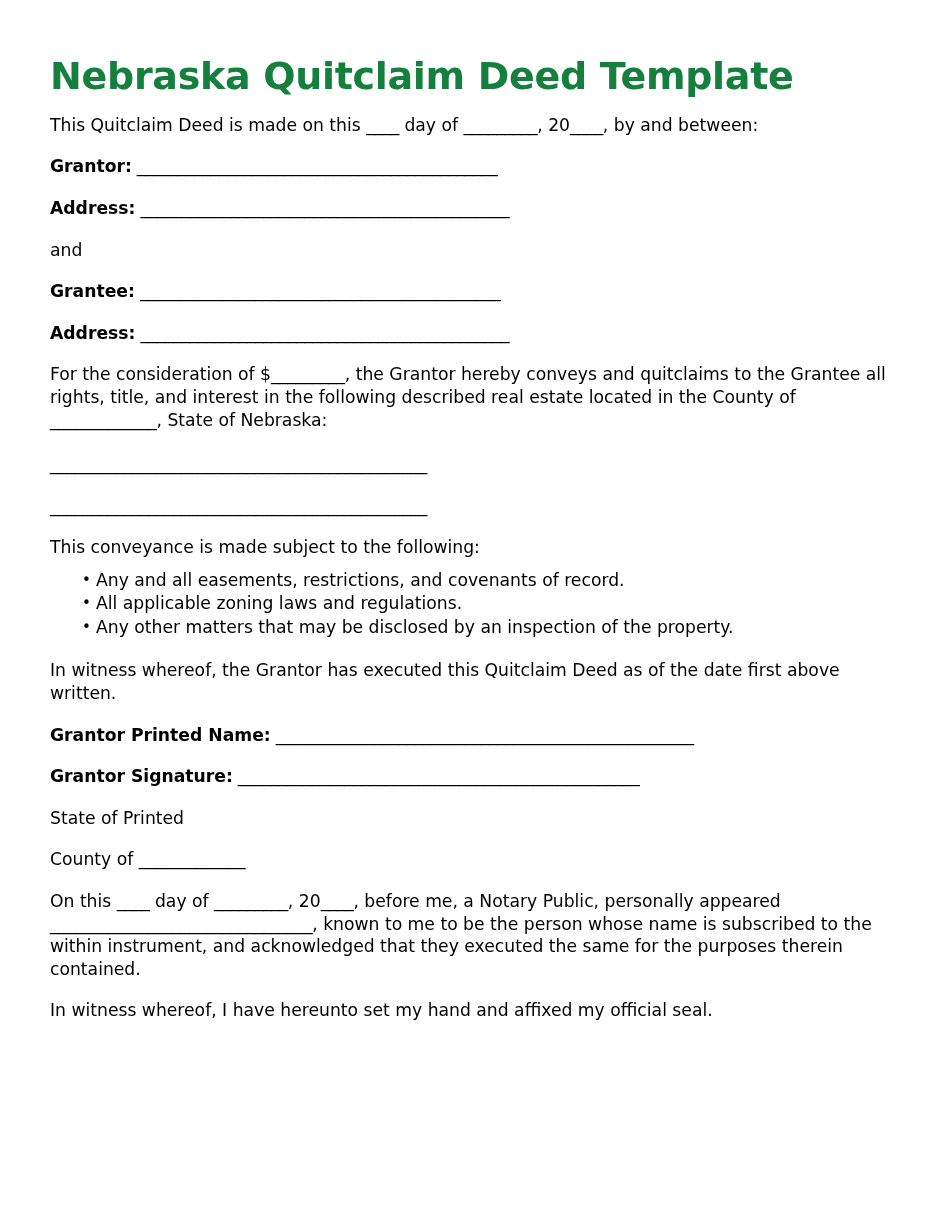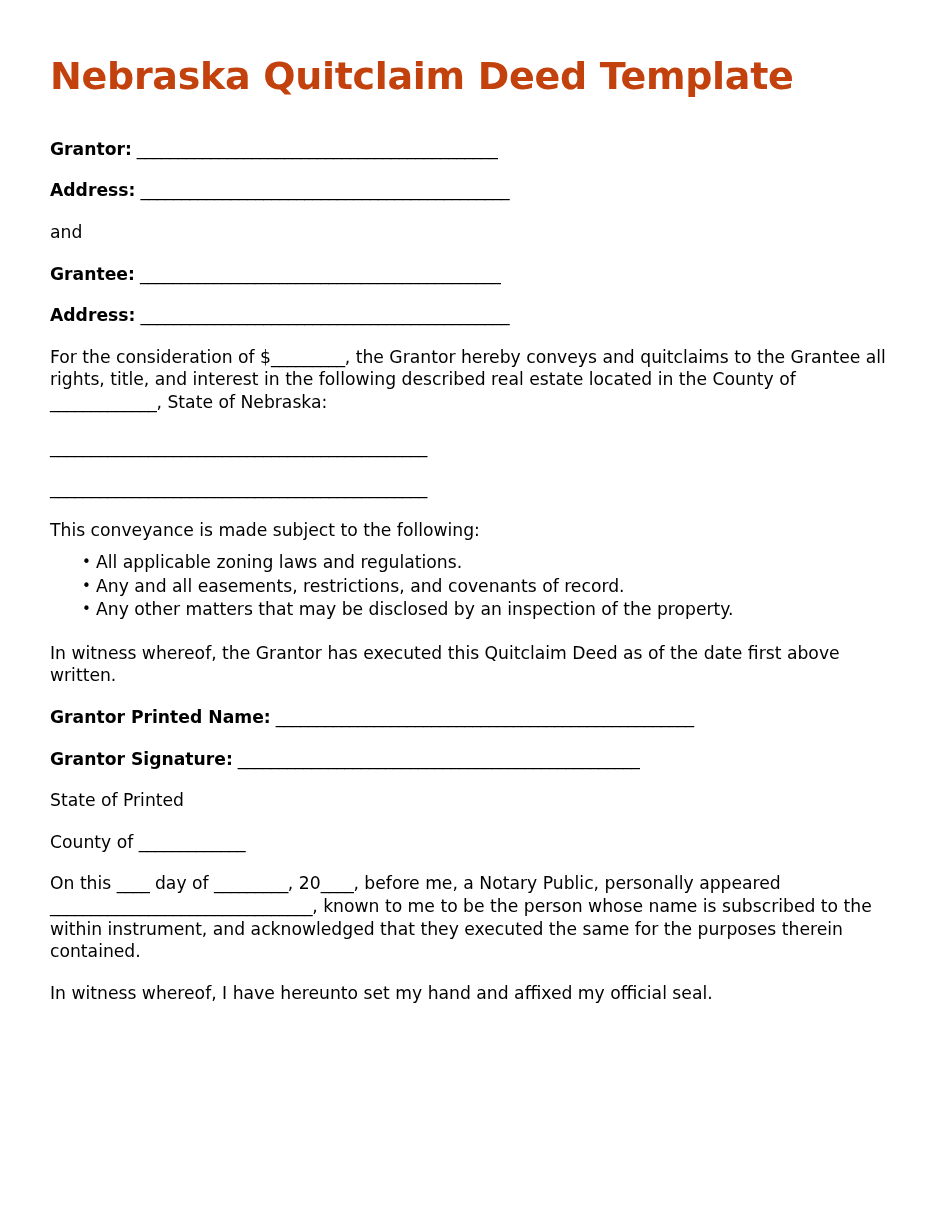--- a/index.html
+++ b/index.html
@@ -32,22 +32,22 @@
     top: 56px;
     width: 843px;
   }
 
   
   .doc-title {
     font-size: 38px;
     font-weight: bold;
     letter-spacing: -0.3px;
     line-height: 1.1;
-    margin: 0 0 40px 0;
-    color: #c2410c;
+    margin: 0 0 16px 0;
+    color: #15803d;
   }
 
   
   .para {
     font-size: 17.2px;
     line-height: 22.6px;
     margin: 0 0 19px 0;
     color: #000;
   }
   .para.tight { margin-bottom: 10px; }
@@ -116,20 +116,21 @@
 </head>
 <body>
 
 <div class="page">
 
 
   <div class="content">
 
     <h1 class="doc-title">Nebraska Quitclaim Deed Template</h1>
 
+    <p class="para"><span>This Quitclaim Deed is made on this </span><span class="blank">____</span><span> day of </span><span class="blank">_________</span><span>, 20</span><span class="blank">____</span><span>, by and between:</span></p>
 
     <p class="field-line"><span class="field-label">Grantor:</span><span class="blank"> ____________________________________________</span></p>
 
     <p class="field-line"><span class="field-label">Address:</span><span class="blank"> _____________________________________________</span></p>
 
     <p class="para">and</p>
 
     <p class="field-line"><span class="field-label">Grantee:</span><span class="blank"> ____________________________________________</span></p>
 
     <p class="field-line"><span class="field-label">Address:</span><span class="blank"> _____________________________________________</span></p>
@@ -137,22 +138,22 @@
     <p class="para"><span>For the consideration of $</span><span class="blank">_________</span><span>, the Grantor hereby conveys and quitclaims to the Grantee all rights, title, and interest in the following described real estate located in the County of </span><span class="blank">_____________</span><span>, State of Nebraska:</span></p>
 
 
     <p class="rule-line first">______________________________________________</p>
 
     <p class="rule-line">______________________________________________</p>
 
     <p class="para tight">This conveyance is made subject to the following:</p>
 
     <ul class="bullets">
+      <li>Any and all easements, restrictions, and covenants of record.</li>
       <li>All applicable zoning laws and regulations.</li>
-      <li>Any and all easements, restrictions, and covenants of record.</li>
       <li>Any other matters that may be disclosed by an inspection of the property.</li>
     </ul>
 
 
     <p class="para">In witness whereof, the Grantor has executed this Quitclaim Deed as of the date first above written.</p>
 
     <p class="field-line"><span class="field-label">Grantor Printed Name:</span><span class="blank"> ___________________________________________________</span></p>
 
     <p class="field-line"><span class="field-label">Grantor Signature:</span><span class="blank"> _________________________________________________</span></p>
 

